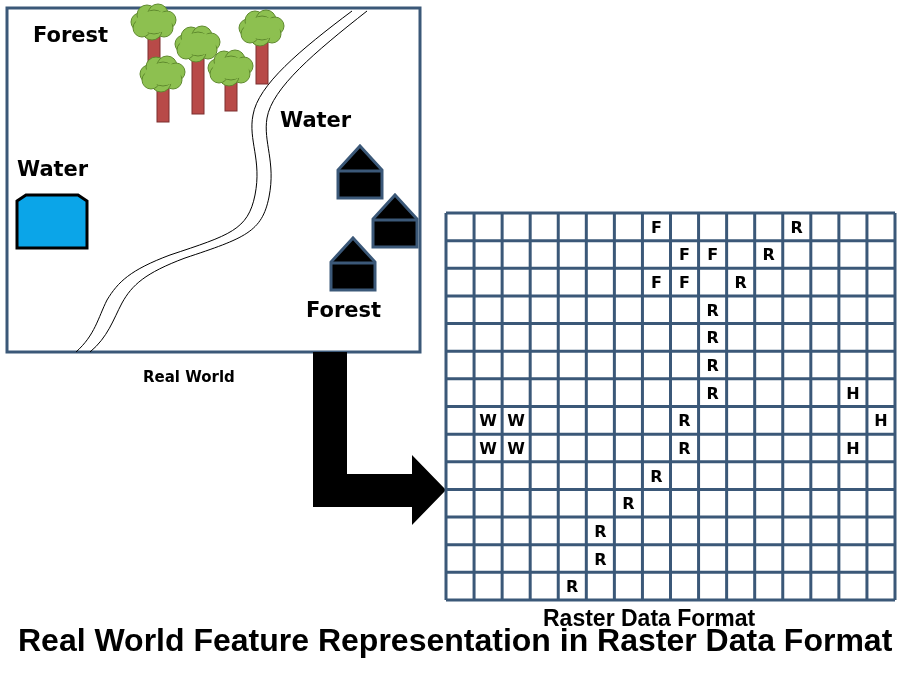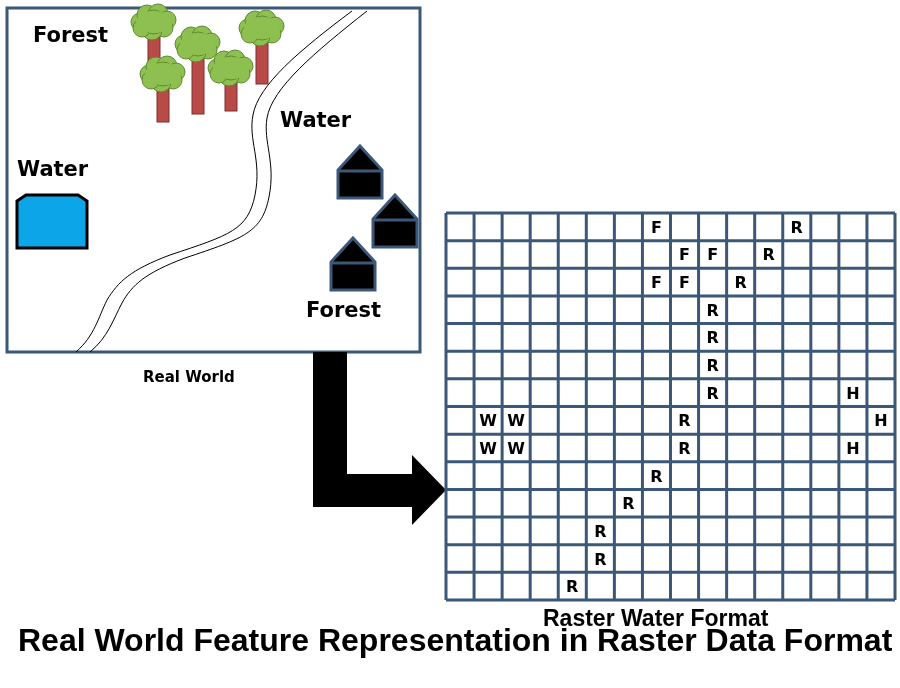--- a/index.html
+++ b/index.html
@@ -169,14 +169,14 @@
       <text x="600.34375" y="564.5357142857142" text-anchor="middle" font-family="&quot;DejaVu Sans&quot;, sans-serif" font-weight="bold" font-size="16" fill="#000">R</text>
       <text x="572.28125" y="592.1785714285714" text-anchor="middle" font-family="&quot;DejaVu Sans&quot;, sans-serif" font-weight="bold" font-size="16" fill="#000">R</text>
     </g>
 </svg>
 
 <div class="lbl" style="left:33px; top:23px; font-size:21px;">Forest</div>
 <div class="lbl" style="left:280px; top:108px; font-size:21px;">Water</div>
 <div class="lbl" style="left:17px; top:157px; font-size:21px;">Water</div>
 <div class="lbl" style="left:306px; top:298px; font-size:21px;">Forest</div>
 <div class="lbl" style="left:143px; top:368px; font-size:15px;">Real World</div>
-<div class="lbl cond" style="left:543px; top:605px; font-size:23px;">Raster Water Format</div>
+<div class="lbl cond" style="left:543px; top:605px; font-size:23px;">Raster Data Format</div>
 <div class="lbl cond" style="left:18px; top:622px; font-size:32px;">Real World Feature Representation in Raster Data Format</div>
 
 </body></html>

